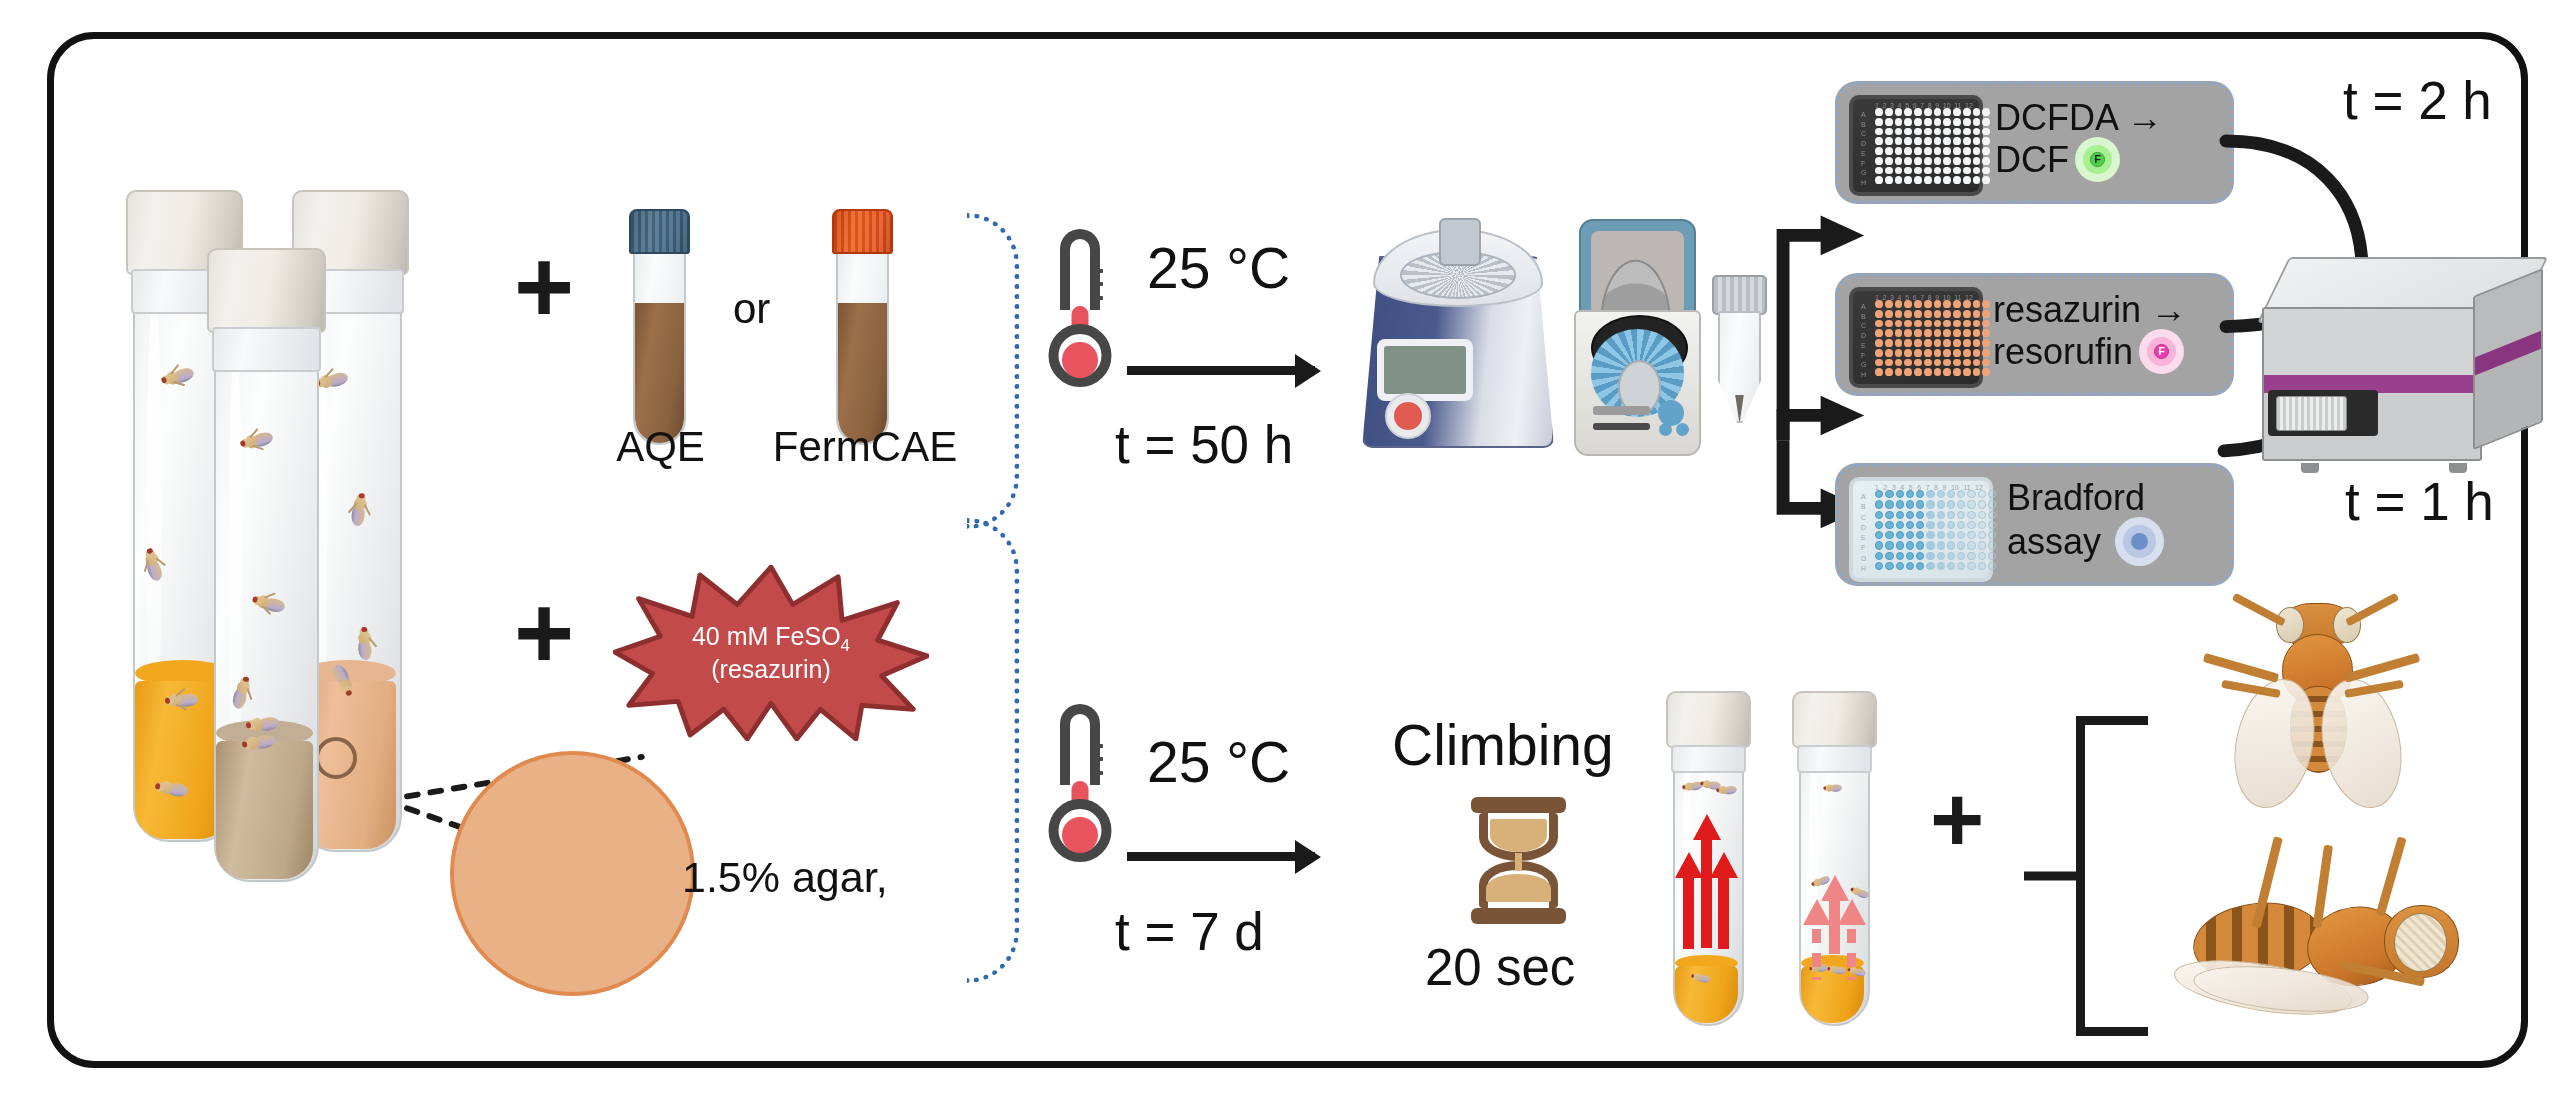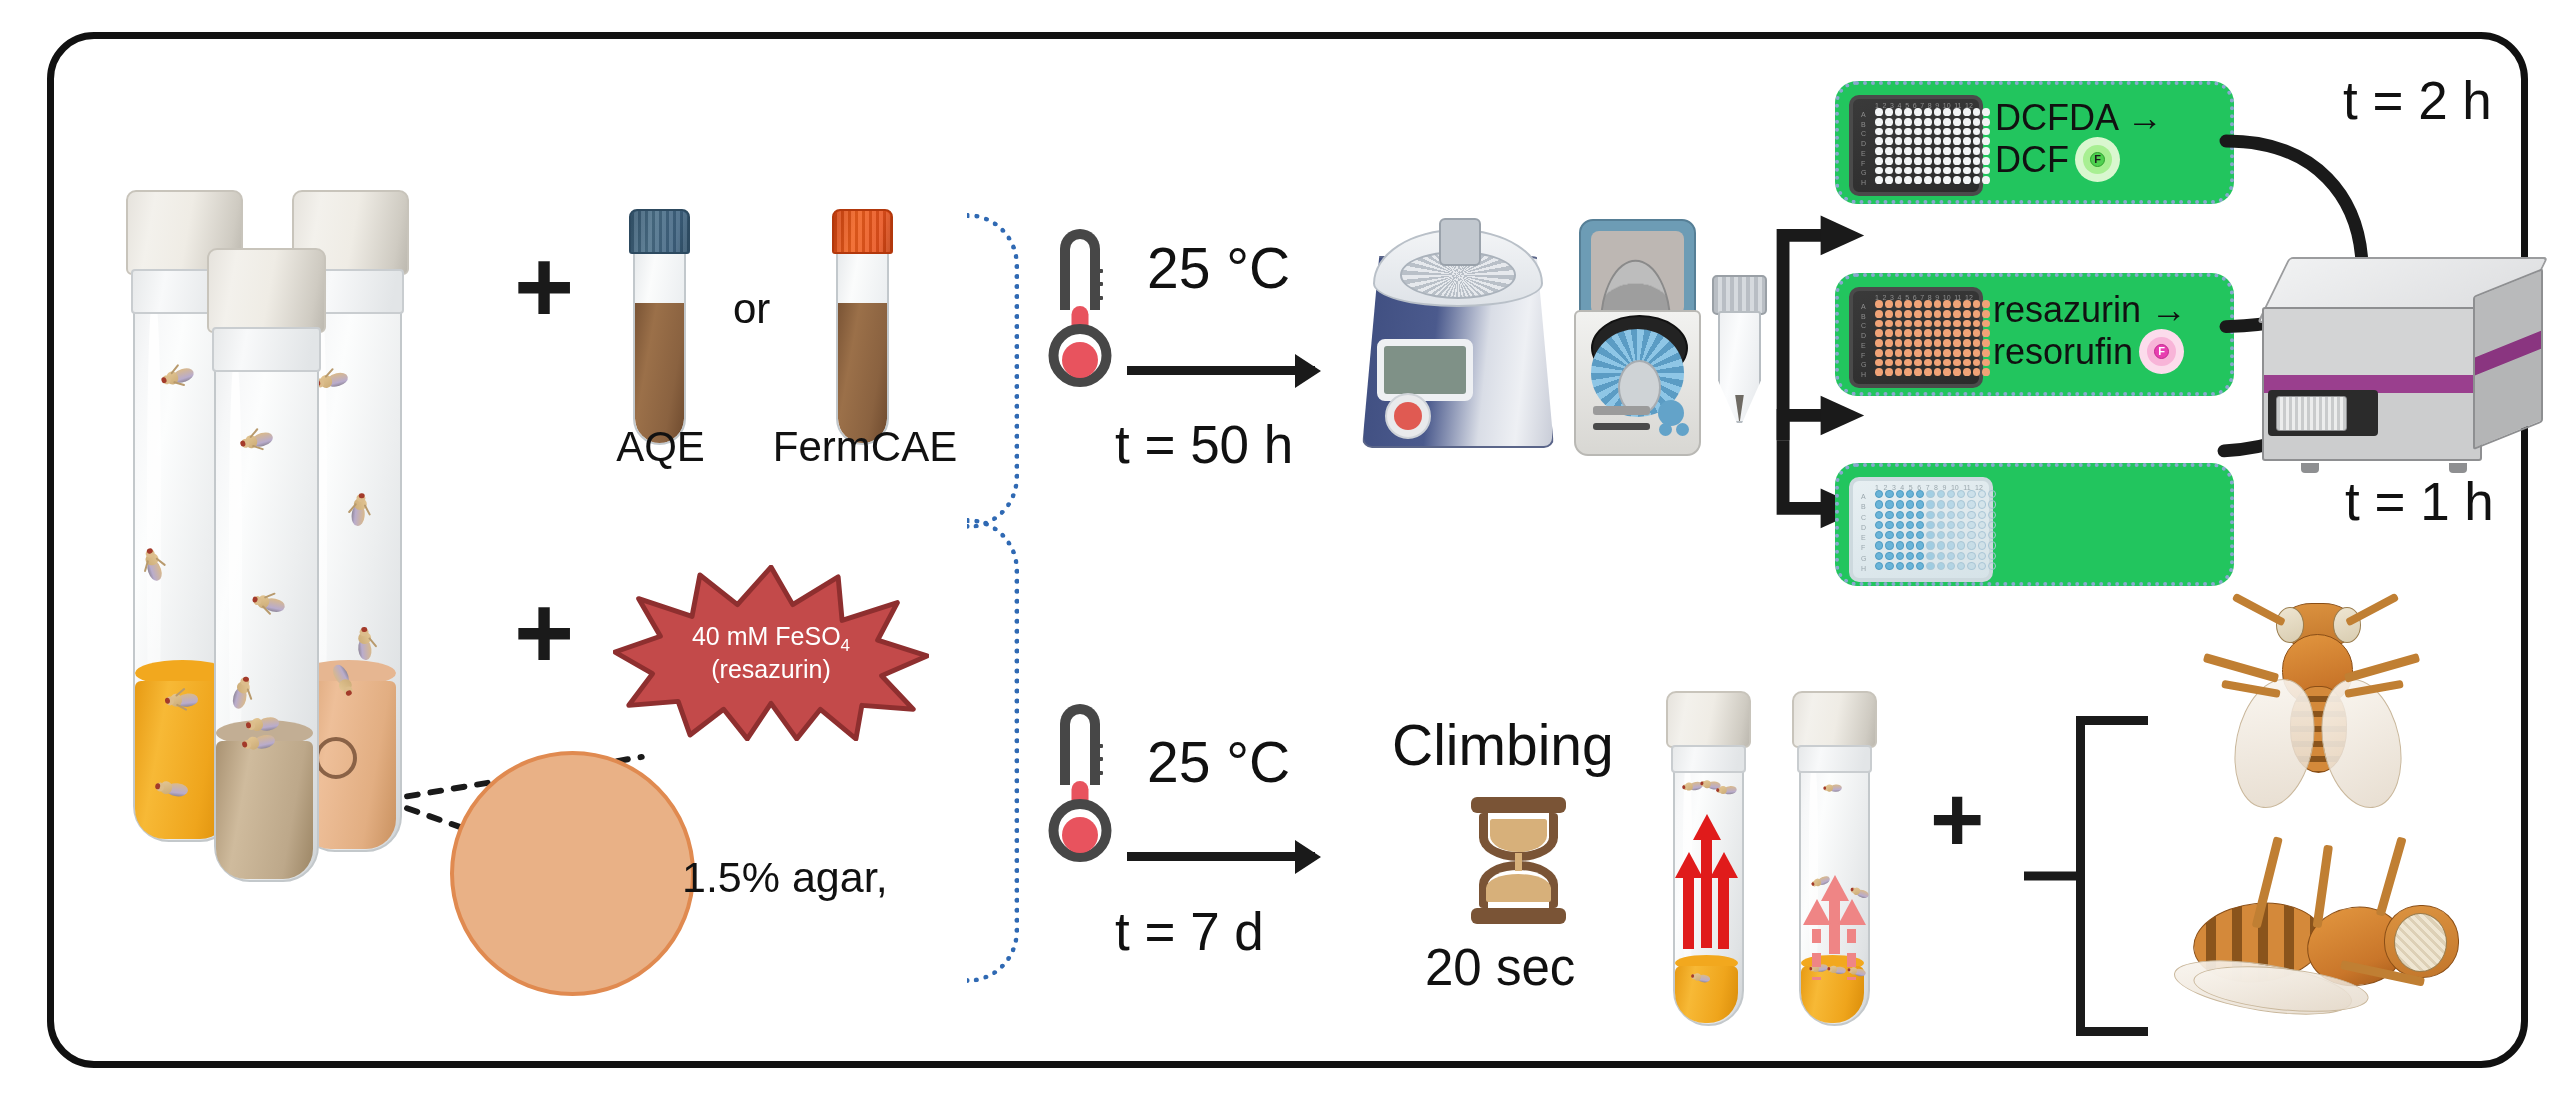--- a/index.html
+++ b/index.html
@@ -115,21 +115,21 @@
   .plate.light{background:linear-gradient(160deg,#e7eff2,#d6e3e8);border:4px solid #cdd9de;}
   .wells{position:absolute;inset:0;display:grid;padding:9px 8px 8px 22px;box-sizing:border-box;gap:2px;}
   .w{border-radius:50%;width:100%;aspect-ratio:1/1;}
   .platenum{position:absolute;top:3px;left:22px;right:6px;display:flex;justify-content:space-between;
     font-size:7px;color:#8e8e8e;}
   .plateltr{position:absolute;left:8px;top:12px;bottom:6px;display:flex;flex-direction:column;justify-content:space-between;
     font-size:7px;color:#8e8e8e;}
   .plate.light .platenum,.plate.light .plateltr{color:#9aa7ad;}
 
   
-  .assaybox{position:absolute;border:4px dotted #8aa8d0;border-radius:22px;box-sizing:border-box;background:#22c55e;}
+  .assaybox{position:absolute;border:4px dotted #8aa8d0;border-radius:22px;box-sizing:border-box;background:#a3a3a3;}
   .assaylbl{position:absolute;color:#111;line-height:1.06;}
 
   
   .fdot{position:absolute;border-radius:50%;display:flex;align-items:center;justify-content:center;}
   .fdot .halo2{position:absolute;inset:0;border-radius:50%;}
   .fdot .halo1{position:absolute;border-radius:50%;}
   .fdot .core{position:absolute;border-radius:50%;display:flex;align-items:center;justify-content:center;
     font-size:11px;color:#1d1d1d;font-weight:700;}
 
   
@@ -829,20 +829,31 @@
           <div class="w" style="background: rgb(106, 180, 216); border: 1px solid rgb(79, 156, 194); box-sizing: border-box;"></div>
           <div class="w" style="background: rgba(106, 180, 216, 0.52); border: 1px solid rgb(169, 198, 214); box-sizing: border-box;"></div>
           <div class="w" style="background: rgba(106, 180, 216, 0.43); border: 1px solid rgb(169, 198, 214); box-sizing: border-box;"></div>
           <div class="w" style="background: rgba(106, 180, 216, 0.34); border: 1px solid rgb(169, 198, 214); box-sizing: border-box;"></div>
           <div class="w" style="background: rgba(106, 180, 216, 0.26); border: 1px solid rgb(169, 198, 214); box-sizing: border-box;"></div>
           <div class="w" style="background: rgba(106, 180, 216, 0.17); border: 1px solid rgb(169, 198, 214); box-sizing: border-box;"></div>
           <div class="w" style="background: rgba(106, 180, 216, 0.09); border: 1px solid rgb(169, 198, 214); box-sizing: border-box;"></div>
           <div class="w" style="background: rgba(106, 180, 216, 0); border: 1px solid rgb(169, 198, 214); box-sizing: border-box;"></div>
         </div>
     </div>
+    <div class="assaylbl" style="left:168px;top:12px;font-size:36px;">
+      <div>Bradford</div>
+      <div style="display:flex;align-items:center;gap:14px;">
+        <span>assay</span>
+        <span class="fdot" style="position:relative;width:49px;height:49px;">
+          <span class="halo2" style="background:#d7dfee;"></span>
+          <span class="halo1" style="inset:8px;background:#b9c7e2;"></span>
+          <span class="core" style="inset:16px;background:#6e8ec7;"></span>
+        </span>
+      </div>
+    </div>
   </div>
 
   <svg class="csvg" style="left:2222px;top:119px;width:227px;height:346px;" viewBox="0 0 230 350" width="227" height="346">
     <path d="M4 22 C 96 22, 140 80, 142 150" stroke="#1a1a1a" stroke-width="13" fill="none" stroke-linecap="round"></path>
     <polygon points="122,146 162,146 142,196" fill="#1a1a1a"></polygon>
     <path d="M4 210 C 70 208, 94 196, 120 176" stroke="#1a1a1a" stroke-width="13" fill="none" stroke-linecap="round"></path>
     <polygon points="100,150 136,188 92,196" fill="#1a1a1a"></polygon>
     <path d="M2 336 C 64 332, 96 312, 118 286" stroke="#1a1a1a" stroke-width="13" fill="none" stroke-linecap="round"></path>
     <polygon points="98,262 134,296 90,306" fill="#1a1a1a"></polygon>
   </svg>

